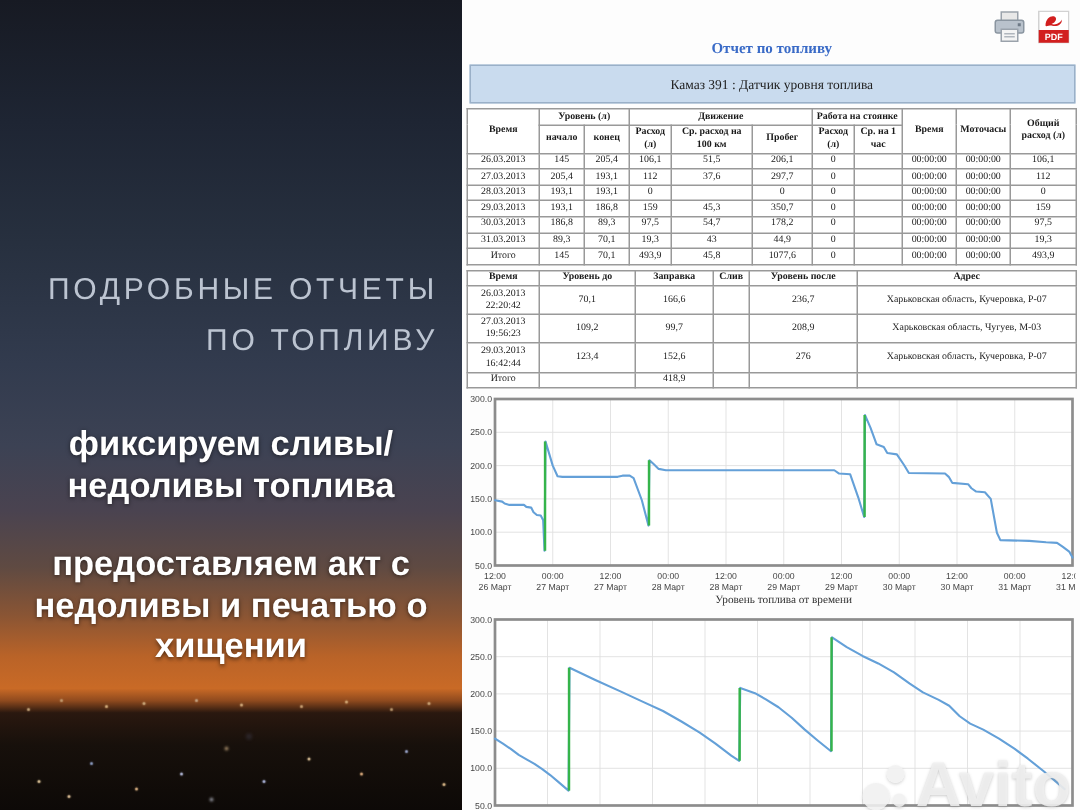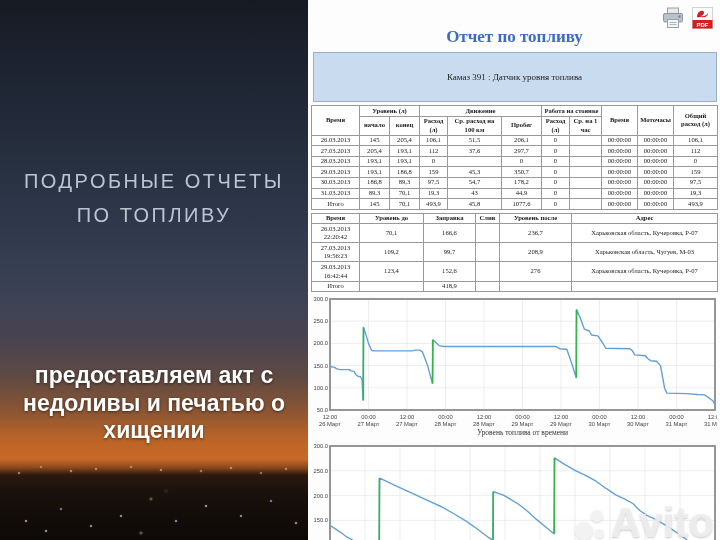--- a/index.html
+++ b/index.html
@@ -14,39 +14,39 @@
       #8f4a1e 86.5%, #2a180f 88%, #17100b 92%, #0d0907 100%);}
   .lights{position:absolute;left:0;top:0;width:2px;height:2px;border-radius:50%;
     box-shadow:18px 472px 1px #d8b98a,40px 466px 1px #caa87c,70px 470px 1px #e6c18b,
       95px 468px 1px #d9b88a,130px 466px 1px #cdb090,160px 469px 1px #e2bd8d,
       200px 470px 1px #d8b080,230px 467px 1px #e0ba85,260px 472px 1px #caa87a,
       285px 468px 1px #d6b284,25px 520px 1px #ffe2b0,60px 508px 1px #9fb2e0,
       90px 525px 1px #ffcf9a,120px 515px 1px #d0d8ff,150px 498px 2px #ffd9a5,
       175px 520px 1px #c8d2ff,205px 505px 1px #ffe0b0,240px 515px 1px #ffc892,
       270px 500px 1px #aebce8,295px 522px 1px #ffd8a0,45px 530px 1px #ffdcae,
       140px 532px 2px #e8ecff,165px 490px 3px rgba(160,180,255,.55);}
-  .headline{position:absolute;top:164px;left:0;right:0;margin:0;padding:0 16px;
-    text-align:center;color:#bcc4d1;font-size:20px;font-weight:400;
+  .headline{position:absolute;top:176px;left:0;right:0;margin:0;padding:0 16px;
+    text-align:right;color:#bcc4d1;font-size:20px;font-weight:400;
     letter-spacing:2.5px;line-height:1.7;}
   .point{position:absolute;left:8px;right:8px;margin:0;text-align:center;color:#fff;
     font-weight:700;font-size:23px;line-height:1.2;
     text-shadow:0 1px 3px rgba(0,0,0,.55);}
   .p1{top:282px;}
   .p2{top:362px;}
 
   
   .report{flex:1;position:relative;background:#fdfdfd;padding:2px 3px 0 3px;}
   .toolbar{position:absolute;top:7px;right:8px;display:flex;gap:7px;align-items:flex-start;}
   .report-title{margin:25px 0 0 0;text-align:center;color:#3a6bc7;
-    font-family:"Liberation Serif",serif;font-size:17px;font-weight:700;}
+    font-family:"Liberation Serif",serif;font-size:10px;font-weight:700;}
   .period{text-align:center;font-family:"Liberation Serif",serif;font-size:7px;
     color:#222;margin-top:1px;}
   .device{margin:5px auto 0;width:404px;background:#c9dbee;border:1px solid #9ab0c8;
     text-align:center;font-family:"Liberation Serif",serif;font-size:9px;color:#222;
-    padding:19px 0;box-sizing:border-box;}
+    padding:7px 0;box-sizing:border-box;}
   table{border-collapse:collapse;margin:3px auto 0;table-layout:fixed;width:406px;
     font-family:"Liberation Serif",serif;font-size:6.6px;color:#1a1a1a;background:#fff;}
   th,td{border:1px solid #999;text-align:center;padding:0.5px 1px;line-height:1.3;
     overflow:hidden;word-wrap:break-word;}
   th{font-weight:700;}
   svg.chart{display:block;margin:4px auto 0;}
   .cap{font-family:"Liberation Serif",serif;}
 
   
   .watermark{position:absolute;right:6px;bottom:-4px;display:flex;align-items:flex-end;
@@ -61,20 +61,21 @@
   .wm-text{font-size:42px;font-weight:700;letter-spacing:0;line-height:1;}
 </style>
 </head>
 <body>
 
 <div class="page">
 
   <aside class="photo">
     <div class="lights"></div>
     <h1 class="headline">ПОДРОБНЫЕ ОТЧЕТЫ ПО ТОПЛИВУ</h1>
+    <p class="point p1">фиксируем сливы/ недоливы топлива</p>
     <p class="point p2">предоставляем акт с недоливы и печатью о хищении</p>
   </aside>
 
   <main class="report">
 
     <div class="toolbar">
       <svg width="24" height="22" viewBox="0 0 24 22">
         <rect x="6.5" y="1" width="11" height="6" fill="#e8e8e8" stroke="#9aa2ab" stroke-width="1"></rect>
         <rect x="2.5" y="6.5" width="19" height="8.5" rx="1.5" fill="#b9c2cc" stroke="#8a95a0" stroke-width="1"></rect>
         <rect x="17.5" y="8.5" width="2" height="2" fill="#6e7a86"></rect>

